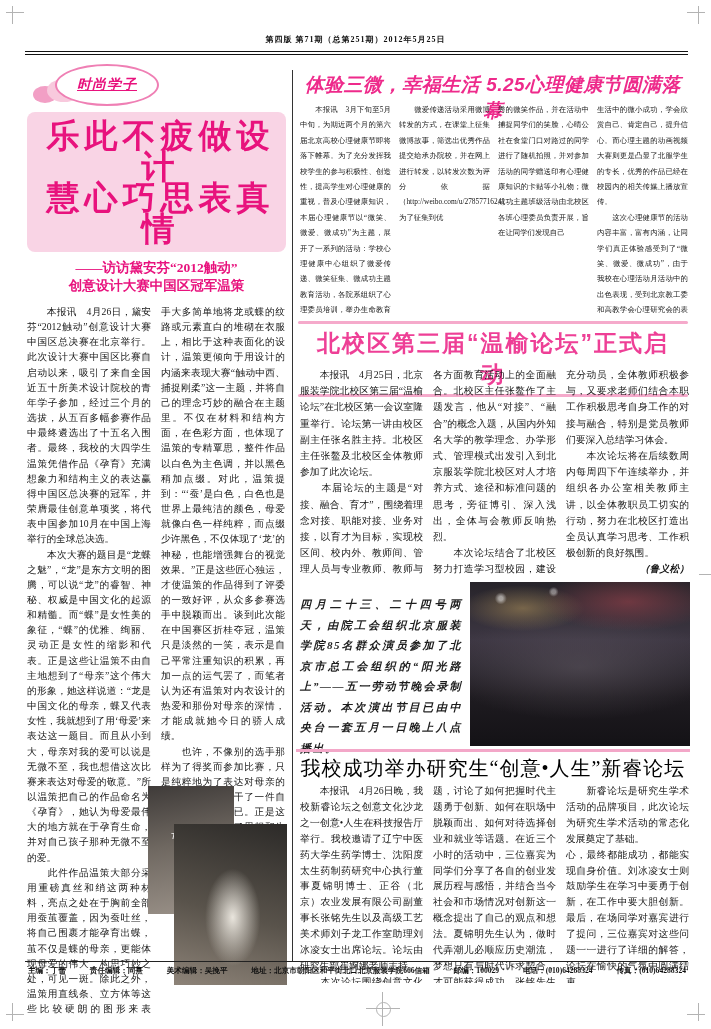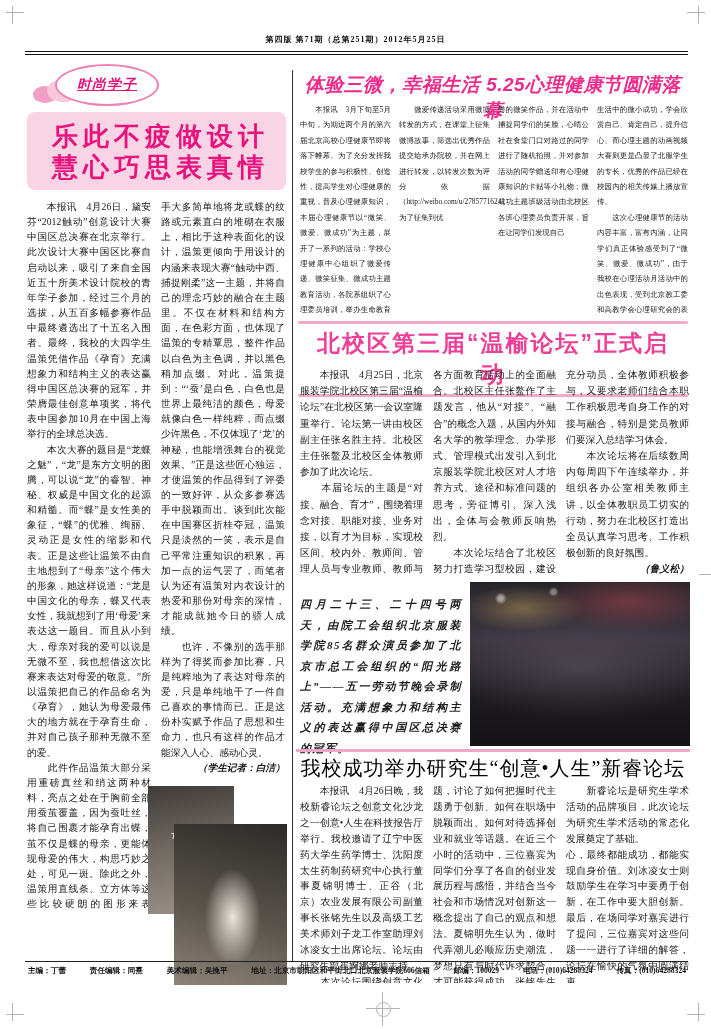--- a/index.html
+++ b/index.html
@@ -23,21 +23,21 @@
   .logo{position:relative;height:50px;width:150px;margin-left:4px;}
   .blob{position:absolute;border-radius:50%;}
   .b1{width:24px;height:17px;background:#f29fc5;left:2px;top:26px;}
   .b2{width:34px;height:23px;background:#f8c9dd;left:16px;top:19px;}
   .logo-ellipse{position:absolute;left:24px;top:4px;width:100px;height:38px;
                 border:2px solid #ef7fb4;border-radius:50%;background:#fff;
                 display:flex;align-items:center;justify-content:center;}
   .logo-ellipse span{color:#e8127d;font-size:14px;font-weight:bold;font-style:italic;letter-spacing:1px;
                      font-family:"Liberation Sans",sans-serif;text-decoration:underline;}
   .headline-box{margin-top:2px;background:#f9d4e5;border-radius:8px;padding:9px 0 7px;text-align:center;}
-  .headline-box .t{color:#e8127d;font-size:26px;line-height:31px;font-weight:bold;letter-spacing:5px;padding-left:8px;}
+  .headline-box .t{color:#e8127d;font-size:33px;line-height:31px;font-weight:bold;letter-spacing:5px;padding-left:8px;}
   .sub{margin-top:7px;text-align:center;color:#e8127d;font-weight:bold;font-size:13.5px;line-height:18px;}
   .body-cols{margin-top:9px;display:flex;gap:10px;}
   .body-cols .bc{width:124px;height:712px;overflow:hidden;font-size:9.7px;line-height:15.15px;
                  text-align:justify;text-justify:inter-character;}
   .bc p, .col p, .caption p{margin:0;}
   .sig{text-align:right;font-weight:bold;font-style:italic;margin-top:3px;}
 
   
   .photos{position:absolute;left:148px;top:784px;width:139px;height:201px;}
   .photo-back{position:absolute;left:0;top:2px;width:86px;height:128px;
@@ -114,20 +114,24 @@
       <span class="blob b1"></span>
       <span class="blob b2"></span>
       <span class="logo-ellipse">
         <span>时尚学子</span>
       </span>
     </div>
     <div class="headline-box">
       <div class="t">乐此不疲做设计</div>
       <div class="t">慧心巧思表真情</div>
     </div>
+    <div class="sub">
+      <div>——访访黛安芬“2012触动”</div>
+      <div>创意设计大赛中国区冠军温策</div>
+    </div>
     <div class="body-cols">
       <div class="bc">
           <p>　　本报讯　4月26日，黛安芬“2012触动”创意设计大赛中国区总决赛在北京举行。此次设计大赛中国区比赛自启动以来，吸引了来自全国近五十所美术设计院校的青年学子参加，经过三个月的选拔，从五百多幅参赛作品中最终遴选出了十五名入围者。最终，我校的大四学生温策凭借作品《孕育》充满想象力和结构主义的表达赢得中国区总决赛的冠军，并荣膺最佳创意单项奖，将代表中国参加10月在中国上海举行的全球总决选。</p>
           <p>　　本次大赛的题目是“龙蝶之魅”，“龙”是东方文明的图腾，可以说“龙”的睿智、神秘、权威是中国文化的起源和精髓。而“蝶”是女性美的象征，“蝶”的优雅、绚丽、灵动正是女性的缩影和代表。正是这些让温策不由自主地想到了“母亲”这个伟大的形象，她这样说道：“龙是中国文化的母亲，蝶又代表女性，我就想到了用‘母爱’来表达这一题目。而且从小到大，母亲对我的爱可以说是无微不至，我也想借这次比赛来表达对母爱的敬意。”所以温策把自己的作品命名为《孕育》，她认为母爱最伟大的地方就在于孕育生命，并对自己孩子那种无微不至的爱。</p>
           <p>　　此件作品温策大部分采用重磅真丝和绡这两种材料，亮点之处在于胸前全部用蚕茧覆盖，因为蚕吐丝，将自己围裹才能孕育出蝶，茧不仅是蝶的母亲，更能体现母爱的伟大，构思巧妙之处，可见一斑。除此之外，温策用直线条、立方体等这些比较硬朗的图形来表达“龙”的坚强、刚硬；而用曲线、细线条等一些相对柔软的形状去诠释“蝶”的温柔、妩媚。而其他参赛选</p>
         </div>
       <div class="bc">
         <div>
             <p>手大多简单地将龙或蝶的纹路或元素直白的堆砌在衣服上，相比于这种表面化的设计，温策更倾向于用设计的内涵来表现大赛“触动中西、捕捉刚柔”这一主题，并将自己的理念巧妙的融合在主题里。不仅在材料和结构方面，在色彩方面，也体现了温策的专精覃思，整件作品以白色为主色调，并以黑色稍加点缀。对此，温策提到：“‘蚕’是白色，白色也是世界上最纯洁的颜色，母爱就像白色一样纯粹，而点缀少许黑色，不仅体现了‘龙’的神秘，也能增强舞台的视觉效果。”正是这些匠心独运，才使温策的作品得到了评委的一致好评，从众多参赛选手中脱颖而出。谈到此次能在中国赛区折桂夺冠，温策只是淡然的一笑，表示是自己平常注重知识的积累，再加一点的运气罢了，而笔者认为还有温策对内衣设计的热爱和那份对母亲的深情，才能成就她今日的骄人成绩。</p>
             <p>　　也许，不像别的选手那样为了得奖而参加比赛，只是纯粹地为了表达对母亲的爱，只是单纯地干了一件自己喜欢的事情而已。正是这份朴实赋予作品了思想和生命力，也只有这样的作品才能深入人心、感动心灵。</p>
@@ -182,21 +186,21 @@
       <div>
           <p>充分动员，全体教师积极参与，又要求老师们结合本职工作积极思考自身工作的对接与融合，特别是党员教师们要深入总结学习体会。</p>
           <p>　　本次论坛将在后续数周内每周四下午连续举办，并组织各办公室相关教师主讲，以全体教职员工切实的行动，努力在北校区打造出全员认真学习思考、工作积极创新的良好氛围。</p>
         </div>
       <p class="sig">（鲁义松）</p>
     </div>
   </div>
 
   <div class="photo-row">
     <div class="caption">
-        <p>四月二十三、二十四号两天，由院工会组织北京服装学院85名群众演员参加了北京市总工会组织的“阳光路上”——五一劳动节晚会录制活动。充满想象力和结构主义的表达赢得中国区总决赛的冠军。</p>
+        <p>四月二十三、二十四号两天，由院工会组织北京服装学院85名群众演员参加了北京市总工会组织的“阳光路上”——五一劳动节晚会录制活动。本次演出节目已由中央台一套五月一日晚上八点播出。</p>
       </div>
     <div class="concert-photo"></div>
   </div>
 
   <div class="rule-pink"></div>
   <div class="headline3">我校成功举办研究生“创意•人生”新睿论坛</div>
   <div class="article3">
     <div class="col">
         <p>　　本报讯　4月26日晚，我校新睿论坛之创意文化沙龙之一创意•人生在科技报告厅举行。我校邀请了辽宁中医药大学生药学博士、沈阳度太生药制药研究中心执行董事夏锦明博士、正谷（北京）农业发展有限公司副董事长张铭先生以及高级工艺美术师刘子龙工作室助理刘冰凌女士出席论坛。论坛由研究生部崔婀娜老师主持。</p>
         <p>　　本次论坛围绕创意文化产业和研究生就业发展为主</p>

